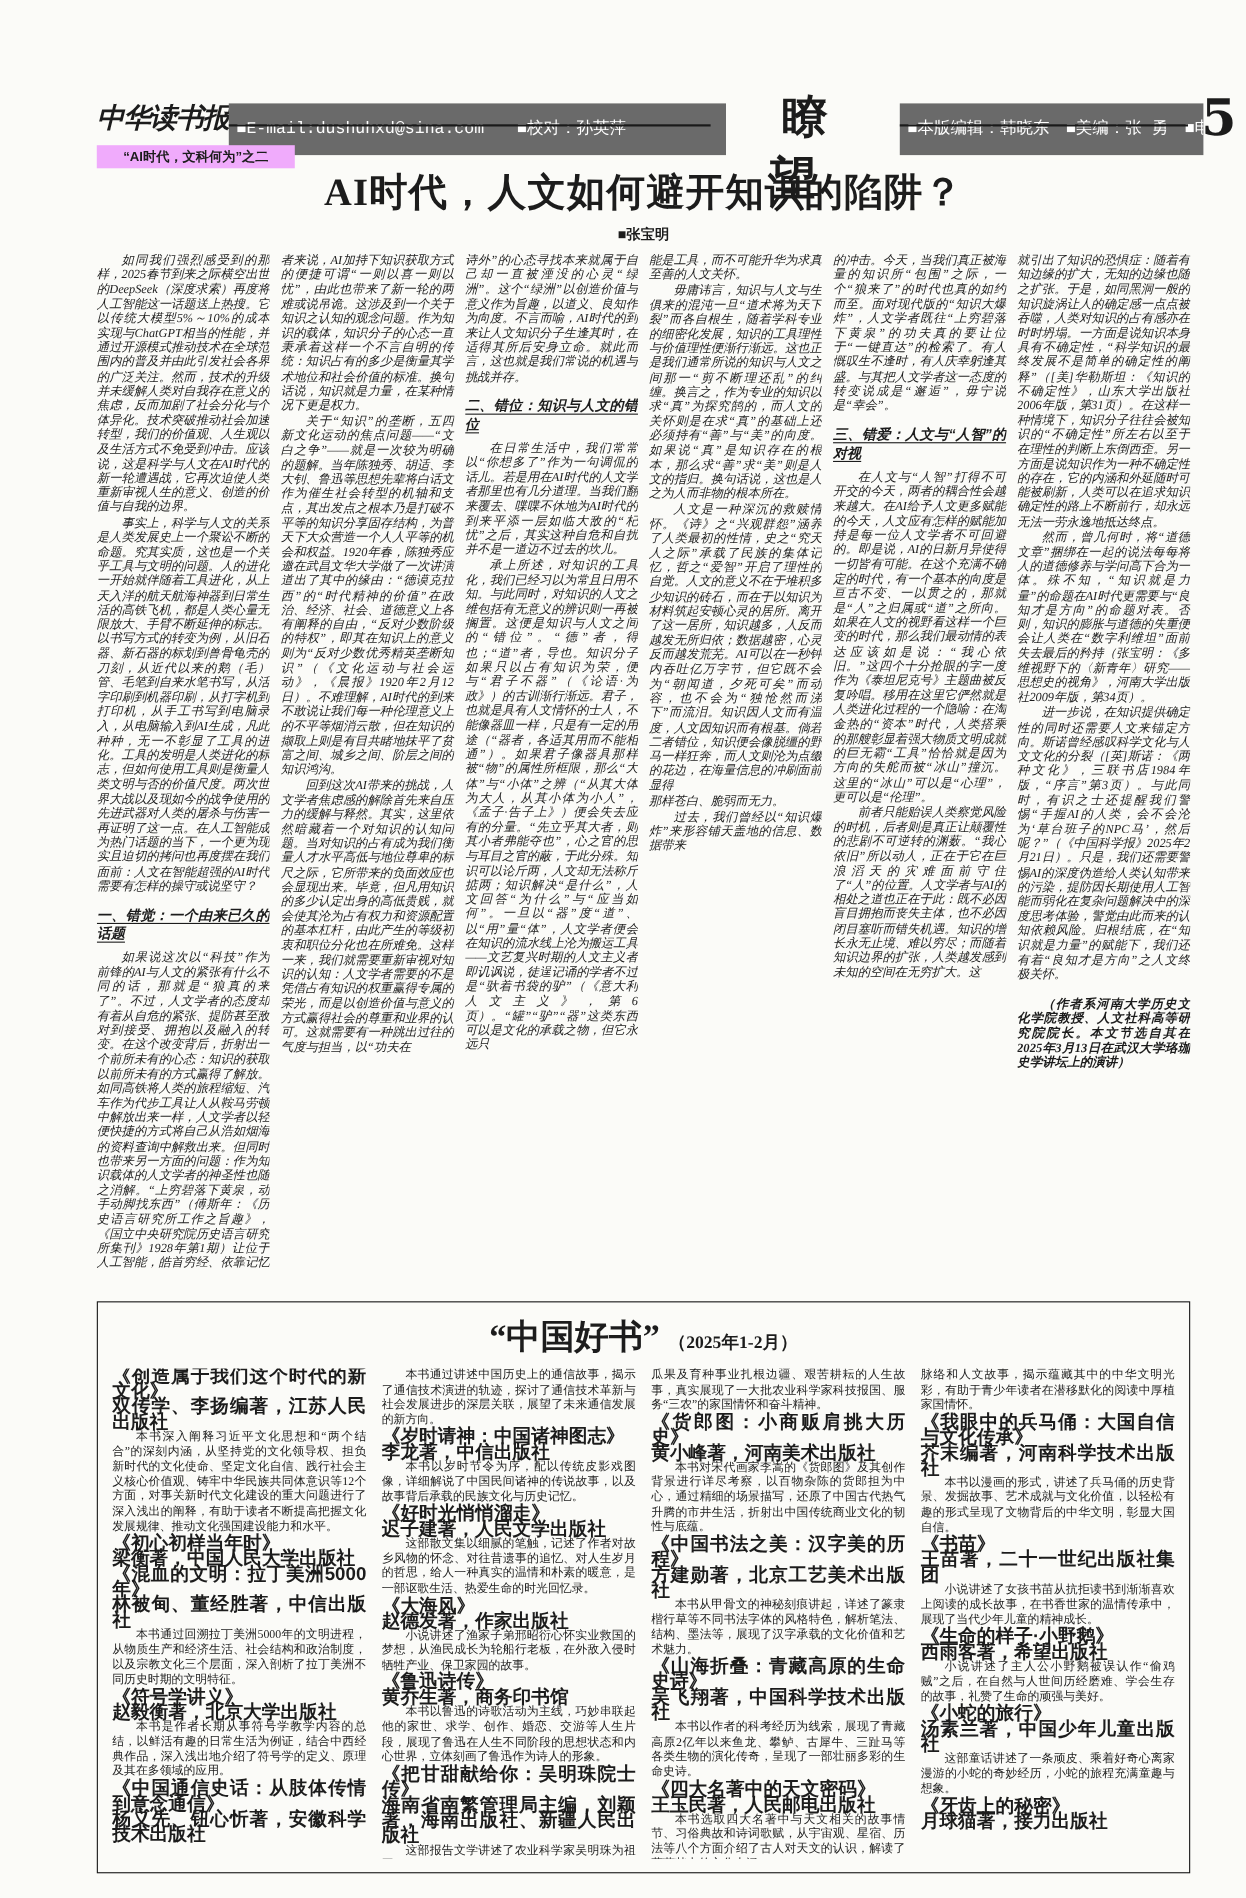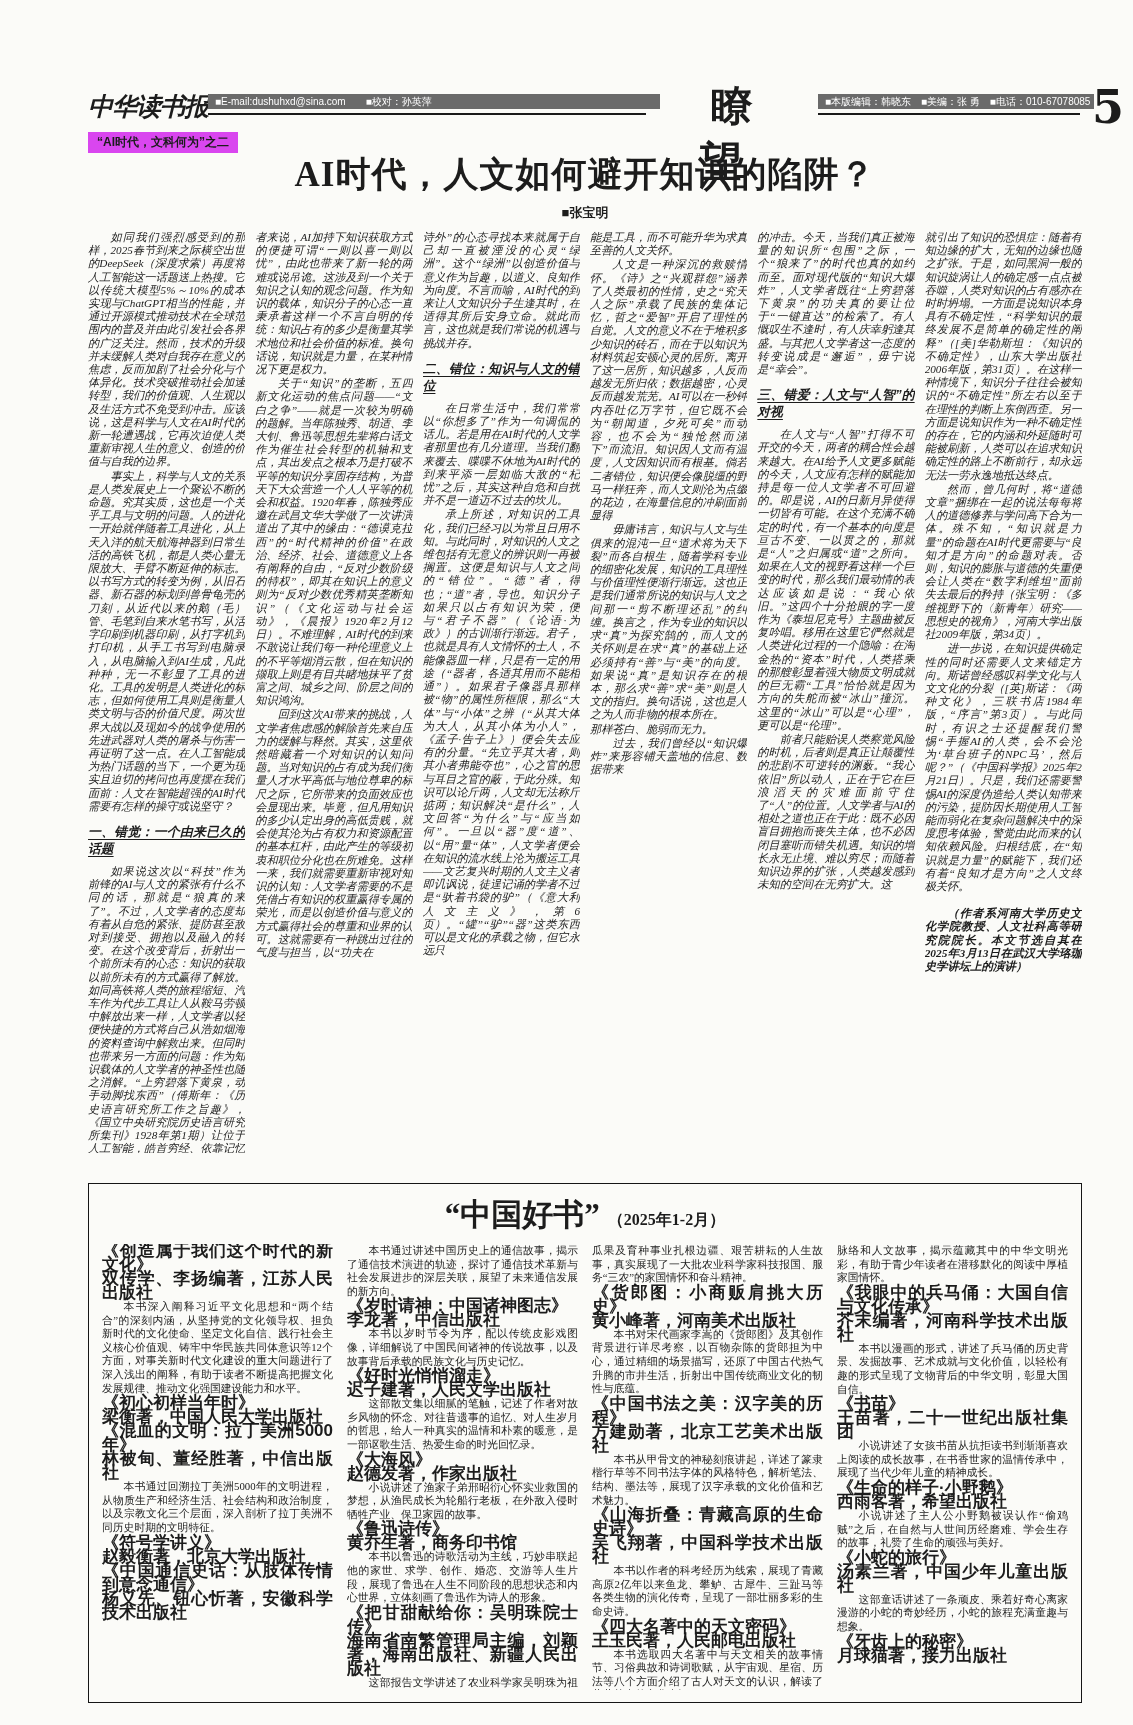--- a/index.html
+++ b/index.html
@@ -10,34 +10,34 @@
     overflow:hidden;
   }
   .abs{position:absolute;}
   
   .masthead{
     left:88px;top:84px;width:118px;height:46px;
     font-family:"DejaVu Serif",serif;font-weight:bold;font-style:italic;
     font-size:25px;letter-spacing:-1px;line-height:46px;white-space:nowrap;
   }
   .hbar{background:#6a6a6a;color:#fff;height:15px;line-height:15px;
-    font-family:Liberation Sans, sans-serif;
-    font-size:10px;padding:0 7px;white-space:nowrap;overflow:hidden;}
+    font-family:Liberation Mono, monospace;
+    font-size:15px;padding:16px 7px;white-space:nowrap;overflow:hidden;}
   .hline{background:#1a1a1a;height:1.5px;}
   .section-title{
     left:652px;top:78px;width:160px;text-align:center;
     font-size:42px;font-weight:bold;letter-spacing:22px;text-indent:22px;
     font-family:"Liberation Serif",serif;
   }
   .pageno{
     left:1086px;top:80px;width:44px;text-align:center;
     font-size:46px;font-weight:bold;font-family:"DejaVu Serif",serif;
   }
   .series-tag{
-    left:88px;top:132px;background:#d946ef;padding:2px 9px;
+    left:88px;top:132px;background:#f0abfc;padding:2px 24px;
     font-size:12px;font-weight:bold;
     font-family:"Liberation Sans","DejaVu Sans",sans-serif;
   }
   .art-title{
     left:88px;top:151px;width:994px;text-align:center;
     font-size:35px;font-weight:900;letter-spacing:1px;
     font-family:"Liberation Serif","DejaVu Serif",serif;
   }
   .art-byline{
     left:88px;top:204px;width:994px;text-align:center;
@@ -113,22 +113,22 @@
       <p>回到这次AI带来的挑战，人文学者焦虑感的解除首先来自压力的缓解与释然。其实，这里依然暗藏着一个对知识的认知问题。当对知识的占有成为我们衡量人才水平高低与地位尊卑的标尺之际，它所带来的负面效应也会显现出来。毕竟，但凡用知识的多少认定出身的高低贵贱，就会使其沦为占有权力和资源配置的基本杠杆，由此产生的等级初衷和职位分化也在所难免。这样一来，我们就需要重新审视对知识的认知：人文学者需要的不是凭借占有知识的权重赢得专属的荣光，而是以创造价值与意义的方式赢得社会的尊重和业界的认可。这就需要有一种跳出过往的气度与担当，以“功夫在</p>
     </div>
     <div class="col">
       <p class="cont">诗外”的心态寻找本来就属于自己却一直被湮没的心灵“绿洲”。这个“绿洲”以创造价值与意义作为旨趣，以道义、良知作为向度。不言而喻，AI时代的到来让人文知识分子生逢其时，在适得其所后安身立命。就此而言，这也就是我们常说的机遇与挑战并存。</p>
       <h4>二、错位：知识与人文的错位</h4>
       <p>在日常生活中，我们常常以“你想多了”作为一句调侃的话儿。若是用在AI时代的人文学者那里也有几分道理。当我们翻来覆去、喋喋不休地为AI时代的到来平添一层如临大敌的“杞忧”之后，其实这种自危和自扰并不是一道迈不过去的坎儿。</p>
       <p>承上所述，对知识的工具化，我们已经习以为常且日用不知。与此同时，对知识的人文之维包括有无意义的辨识则一再被搁置。这便是知识与人文之间的“错位”。“德”者，得也；“道”者，导也。知识分子如果只以占有知识为荣，便与“君子不器”（《论语·为政》）的古训渐行渐远。君子，也就是具有人文情怀的士人，不能像器皿一样，只是有一定的用途（“器者，各适其用而不能相通”）。如果君子像器具那样被“物”的属性所框限，那么“大体”与“小体”之辨（“从其大体为大人，从其小体为小人”，《孟子·告子上》）便会失去应有的分量。“先立乎其大者，则其小者弗能夺也”，心之官的思与耳目之官的蔽，于此分殊。知识可以论斤两，人文却无法称斤掂两；知识解决“是什么”，人文回答“为什么”与“应当如何”。一旦以“器”度“道”、以“用”量“体”，人文学者便会在知识的流水线上沦为搬运工具——文艺复兴时期的人文主义者即讥讽说，徒逞记诵的学者不过是“驮着书袋的驴”（《意大利人文主义》，第6页）。“罐”“驴”“器”这类东西可以是文化的承载之物，但它永远只</p>
     </div>
     <div class="col">
       <p class="cont">能是工具，而不可能升华为求真至善的人文关怀。</p>
+      <p>毋庸讳言，知识与人文与生俱来的混沌一旦“道术将为天下裂”而各自根生，随着学科专业的细密化发展，知识的工具理性与价值理性便渐行渐远。这也正是我们通常所说的知识与人文之间那一“剪不断理还乱”的纠缠。换言之，作为专业的知识以求“真”为探究鹄的，而人文的关怀则是在求“真”的基础上还必须持有“善”与“美”的向度。如果说“真”是知识存在的根本，那么求“善”求“美”则是人文的指归。换句话说，这也是人之为人而非物的根本所在。</p>
       <p>人文是一种深沉的救赎情怀。《诗》之“兴观群怨”涵养了人类最初的性情，史之“究天人之际”承载了民族的集体记忆，哲之“爱智”开启了理性的自觉。人文的意义不在于堆积多少知识的砖石，而在于以知识为材料筑起安顿心灵的居所。离开了这一居所，知识越多，人反而越发无所归依；数据越密，心灵反而越发荒芜。AI可以在一秒钟内吞吐亿万字节，但它既不会为“朝闻道，夕死可矣”而动容，也不会为“独怆然而涕下”而流泪。知识因人文而有温度，人文因知识而有根基。倘若二者错位，知识便会像脱缰的野马一样狂奔，而人文则沦为点缀的花边，在海量信息的冲刷面前显得</p>
-      <p>毋庸讳言，知识与人文与生俱来的混沌一旦“道术将为天下裂”而各自根生，随着学科专业的细密化发展，知识的工具理性与价值理性便渐行渐远。这也正是我们通常所说的知识与人文之间那一“剪不断理还乱”的纠缠。换言之，作为专业的知识以求“真”为探究鹄的，而人文的关怀则是在求“真”的基础上还必须持有“善”与“美”的向度。如果说“真”是知识存在的根本，那么求“善”求“美”则是人文的指归。换句话说，这也是人之为人而非物的根本所在。</p>
       <p class="cont">那样苍白、脆弱而无力。</p>
       <p>过去，我们曾经以“知识爆炸”来形容铺天盖地的信息、数据带来</p>
     </div>
     <div class="col">
       <p class="cont">的冲击。今天，当我们真正被海量的知识所“包围”之际，一个“狼来了”的时代也真的如约而至。面对现代版的“知识大爆炸”，人文学者既往“上穷碧落下黄泉”的功夫真的要让位于“一键直达”的检索了。有人慨叹生不逢时，有人庆幸躬逢其盛。与其把人文学者这一态度的转变说成是“邂逅”，毋宁说是“幸会”。</p>
       <h4>三、错爱：人文与“人智”的对视</h4>
       <p>在人文与“人智”打得不可开交的今天，两者的耦合性会越来越大。在AI给予人文更多赋能的今天，人文应有怎样的赋能加持是每一位人文学者不可回避的。即是说，AI的日新月异使得一切皆有可能。在这个充满不确定的时代，有一个基本的向度是亘古不变、一以贯之的，那就是“人”之归属或“道”之所向。如果在人文的视野看这样一个巨变的时代，那么我们最动情的表达应该如是说：“我心依旧。”这四个十分抢眼的字一度作为《泰坦尼克号》主题曲被反复吟唱。移用在这里它俨然就是人类进化过程的一个隐喻：在淘金热的“资本”时代，人类搭乘的那艘彰显着强大物质文明成就的巨无霸“工具”恰恰就是因为方向的失舵而被“冰山”撞沉。这里的“冰山”可以是“心理”，更可以是“伦理”。</p>
       <p>前者只能贻误人类察觉风险的时机，后者则是真正让颠覆性的悲剧不可逆转的渊薮。“我心依旧”所以动人，正在于它在巨浪滔天的灾难面前守住了“人”的位置。人文学者与AI的相处之道也正在于此：既不必因盲目拥抱而丧失主体，也不必因闭目塞听而错失机遇。知识的增长永无止境、难以穷尽；而随着知识边界的扩张，人类越发感到未知的空间在无穷扩大。这</p>
     </div>
     <div class="col">
@@ -148,20 +148,21 @@
         <p class="btitle">《创造属于我们这个时代的新文化》</p>
         <p class="bauthor">双传学、李扬编著，江苏人民出版社</p>
         <p class="bdesc">本书深入阐释习近平文化思想和“两个结合”的深刻内涵，从坚持党的文化领导权、担负新时代的文化使命、坚定文化自信、践行社会主义核心价值观、铸牢中华民族共同体意识等12个方面，对事关新时代文化建设的重大问题进行了深入浅出的阐释，有助于读者不断提高把握文化发展规律、推动文化强国建设能力和水平。</p>
         <p class="btitle">《初心初样当年时》</p>
         <p class="bauthor">梁衡著，中国人民大学出版社</p>
         <p class="btitle">《混血的文明：拉丁美洲5000年》</p>
         <p class="bauthor">林被甸、董经胜著，中信出版社</p>
         <p class="bdesc">本书通过回溯拉丁美洲5000年的文明进程，从物质生产和经济生活、社会结构和政治制度，以及宗教文化三个层面，深入剖析了拉丁美洲不同历史时期的文明特征。</p>
         <p class="btitle">《符号学讲义》</p>
         <p class="bauthor">赵毅衡著，北京大学出版社</p>
+        <p class="bdesc">本书是作者长期从事符号学教学内容的总结，以鲜活有趣的日常生活为例证，结合中西经典作品，深入浅出地介绍了符号学的定义、原理及其在多领域的应用。</p>
         <p class="btitle">《中国通信史话：从肢体传情到意念通信》</p>
         <p class="bauthor">杨义先、钮心忻著，安徽科学技术出版社</p>
       </div>
       <div class="bcol">
         <p class="bdesc">本书通过讲述中国历史上的通信故事，揭示了通信技术演进的轨迹，探讨了通信技术革新与社会发展进步的深层关联，展望了未来通信发展的新方向。</p>
         <p class="btitle">《岁时请神：中国诸神图志》</p>
         <p class="bauthor">李龙著，中信出版社</p>
         <p class="bdesc">本书以岁时节令为序，配以传统皮影戏图像，详细解说了中国民间诸神的传说故事，以及故事背后承载的民族文化与历史记忆。</p>
         <p class="btitle">《好时光悄悄溜走》</p>
         <p class="bauthor">迟子建著，人民文学出版社</p>

